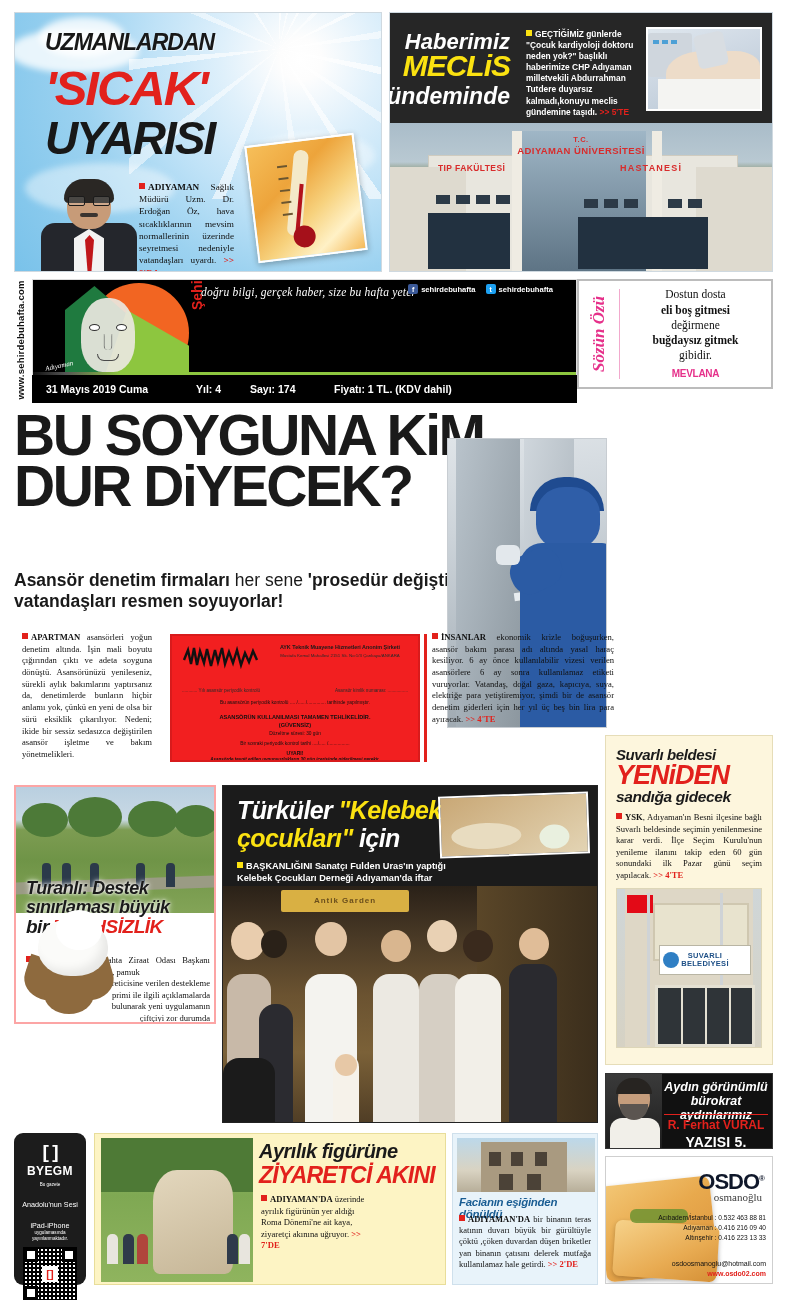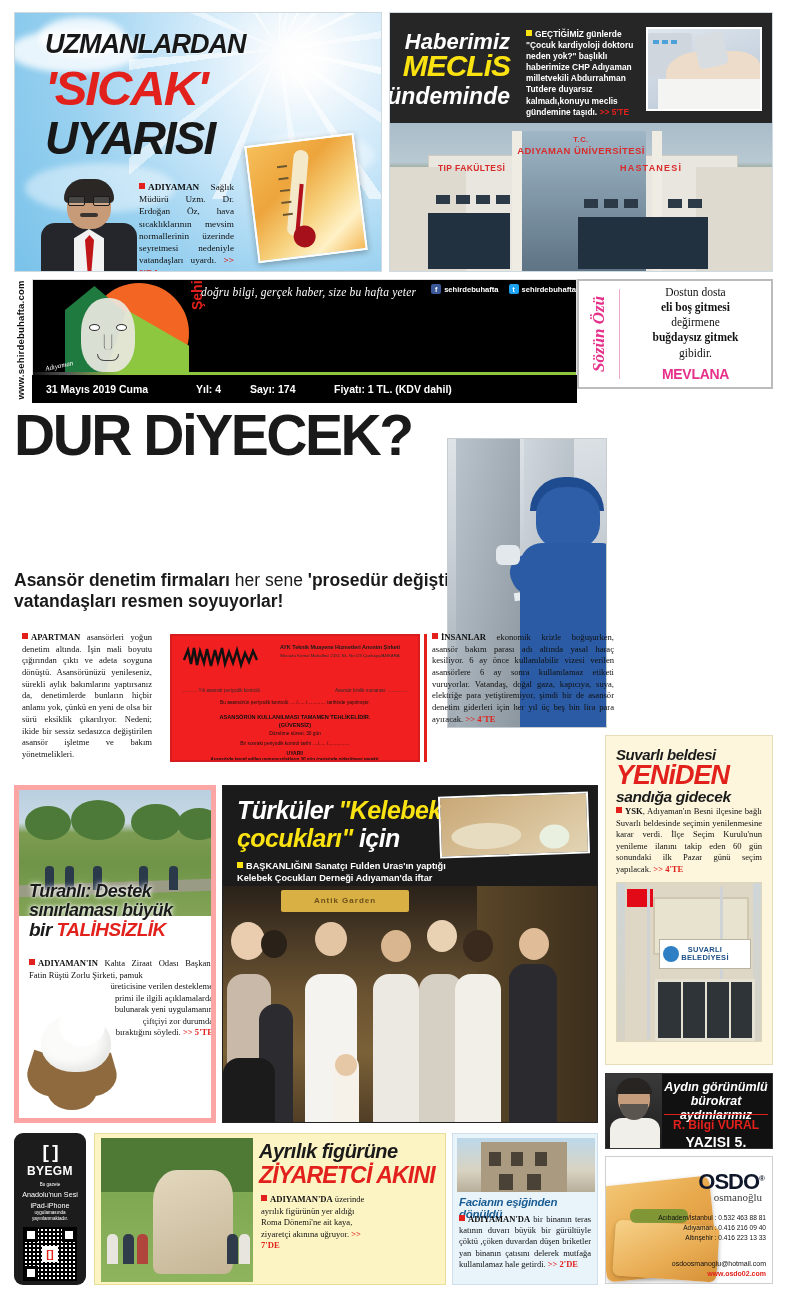--- a/index.html
+++ b/index.html
@@ -36,21 +36,21 @@
                   rgba(255,255,255,.6) 230deg 234deg, transparent 234deg 262deg,
                   rgba(255,255,255,.7) 262deg 266deg, transparent 266deg 292deg,
                   rgba(255,255,255,.6) 292deg 296deg, transparent 296deg 325deg,
                   rgba(255,255,255,.7) 325deg 329deg, transparent 329deg 360deg);
       opacity:.85; }
   .heat .cloud { position:absolute; background:rgba(255,255,255,.8); border-radius:50%; filter:blur(3px); }
   .heat .c1 { left:-6px; top:16px; width:130px; height:44px; }
   .heat .c2 { left:24px; top:4px; width:86px; height:40px; }
   .heat .c3 { left:10px; top:150px; width:150px; height:50px; opacity:.55; }
   .heat .c4 { right:6px; top:120px; width:120px; height:46px; opacity:.5; }
-  .heat-h1 { position:absolute; left:30px; top:16px; font-size:27px; font-weight:bold; font-style:italic;
+  .heat-h1 { position:absolute; left:30px; top:16px; font-size:23px; font-weight:bold; font-style:italic;
              letter-spacing:-1px; color:#181818; font-family:"Liberation Sans", sans-serif;
              text-shadow: 1px 1px 0 rgba(255,255,255,.5); }
   .heat-h2 { position:absolute; left:30px; top:52px; font-size:49px; font-weight:bold; font-style:italic;
              letter-spacing:-2px; color:#e2211c; line-height:.95; }
   .heat-h3 { position:absolute; left:30px; top:104px; font-size:46px; font-weight:bold; font-style:italic;
              letter-spacing:-2px; color:#181818; line-height:.95; }
   .heat-body { position:absolute; left:124px; top:168px; width:95px; font-size:9.2px; line-height:1.33;
                font-family:"Liberation Serif", serif; color:#111; text-align:justify; }
   .heat-body .lead { font-weight:bold; }
   .sq { display:inline-block; width:6px; height:6px; background:#e2211c; margin-right:3px; vertical-align:1px;}
@@ -120,40 +120,40 @@
   .mast-logoart .face { position:absolute; left:42px; top:18px; width:54px; height:74px; }
   .mast-logoart .face .f { position:absolute; inset:0; border-radius:46% 46% 40% 40%; background:#eae7df; opacity:.92; }
   .mast-logoart .face .eye { position:absolute; top:26px; width:11px; height:7px; border:1.4px solid #2f2f2f; border-radius:50%; background:#fff; }
   .mast-logoart .face .e1 { left:8px; } .mast-logoart .face .e2 { right:8px; }
   .mast-logoart .face .nose { position:absolute; left:50%; top:36px; transform:translateX(-50%); width:9px; height:16px; border-left:1.4px solid #5a5a5a; border-right:1.4px solid #5a5a5a; border-radius:0 0 6px 6px; }
   .mast-logoart .face .mouth { position:absolute; left:50%; top:56px; transform:translateX(-50%); width:22px; height:7px; border:1.3px solid #4a4a4a; border-radius:0 0 12px 12px; border-top:none; }
   .mast-logoart .adiy { position:absolute; left:6px; bottom:4px; font-size:7px; color:#fff; font-style:italic; font-family:"Liberation Serif", serif; transform:rotate(-12deg); }
   .slogan-top { position:absolute; left:168px; top:6px; font-size:11.5px; font-style:italic; color:#fff; font-family:"Liberation Serif", serif; letter-spacing:.2px; }
   .sehirde { position:absolute; left:156px; top:30px; font-size:14px; font-weight:bold; color:#e2211c; transform:rotate(-90deg); transform-origin:left top; white-space:nowrap; }
   .buhafta { position:absolute; left:176px; top:14px; font-size:64px; font-weight:bold; color:#e2211c; letter-spacing:-1px; line-height:1; font-family:"Liberation Sans", sans-serif; }
-  .mast-social { position:absolute; right:0; top:4px; display:flex; gap:10px; align-items:center;justify-content:center; }
+  .mast-social { position:absolute; right:23px; top:4px; display:flex; gap:10px; align-items:center;justify-content:center; }
   .soc { display:flex; align-items:center; gap:3px; font-size:7.6px; font-weight:bold; color:#fff; }
   .soc .ic { width:10px; height:10px; border-radius:2px; color:#fff; font-size:7px; font-weight:bold; display:flex; align-items:center; justify-content:center; }
   .soc .fb { background:#3b5998; } .soc .tw { background:#1da1f2; }
   .mast-greenbar { position:absolute; left:0; bottom:0; width:100%; height:30px; background:#8dc63f;
                    background:linear-gradient(90deg,#111 0%, #555 6%, #8dc63f 16%, #8dc63f 100%); }
   .bilgi { position:absolute; right:10px; bottom:6px; font-size:13.5px; color:#111; }
   .mast-info { position:absolute; left:18px; top:96px; width:545px; height:28px; background:#000; display:flex; align-items:center; color:#fff; font-size:10.5px; font-weight:bold; }
   .mast-info span { display:inline-block; }
   .mi-date { margin-left:14px; width:150px; }
   .mi-yil { width:54px; } .mi-sayi { width:84px; }
   .quotebox { position:absolute; right:0; top:0; width:196px; height:110px; border:2px solid #bcbcbc; background:#fff; display:flex; }
   .q-side { width:40px; position:relative; }
   .q-side span { position:absolute; left:50%; top:50%; transform:translate(-50%,-50%) rotate(-90deg); white-space:nowrap;
                  font-size:17px; color:#e6308a; font-family:"Liberation Serif", serif; font-style:italic; font-weight:bold; }
   .q-div { width:1px; background:#f2a9cd; margin:8px 0; }
   .q-body { flex:1; display:flex; flex-direction:column; align-items:center; justify-content:center; text-align:center;
             font-family:"Liberation Serif", serif; font-size:11.5px; color:#111; line-height:1.32; }
   .q-body b { font-weight:bold; }
-  .q-author { margin-top:4px; font-size:14px; font-weight:bold; color:#e6308a; font-family:"Liberation Sans", sans-serif; letter-spacing:-.3px;}
+  .q-author { margin-top:4px; font-size:10px; font-weight:bold; color:#e6308a; font-family:"Liberation Sans", sans-serif; letter-spacing:-.3px;}
 
   
   .main-story { position:absolute; left:14px; top:410px; width:759px; height:365px; }
   .ms-head { position:absolute; left:0; top:0; width:560px; }
   .ms-h-line { font-size:57px; font-weight:bold; line-height:.90; letter-spacing:-2.5px; color:#1a1a1a; }
   .ms-sub { position:absolute; left:0; top:160px; width:560px; font-size:17.5px; line-height:1.2; color:#1a1a1a; }
   .ms-sub b { font-weight:bold; }
   .ms-sub span.lite { font-weight:normal; }
   .ms-photo { position:absolute; right:166px; top:28px; width:160px; height:290px; overflow:hidden; border:1px solid #c8cdd2;
               background:linear-gradient(170deg,#dfe4e8 0%, #cdd4da 30%, #b6bfc6 62%, #9aa4ac 100%); }
@@ -179,21 +179,21 @@
   .rl-ctr.ital { font-style:italic; font-size:4.5px; font-weight:bold; }
   .col-right { position:absolute; left:418px; top:0; width:182px; font-family:"Liberation Serif", serif; font-size:8.6px; line-height:1.36; color:#111; text-align:justify; }
   .col-right b { font-weight:bold; }
   .col-right .redbar { position:absolute; left:-8px; top:2px; width:3px; height:128px; background:#e2211c; }
 
   
   .suvarli { position:absolute; left:605px; top:735px; width:168px; height:330px; background:#fdf6dd; border:1px solid #e6ddb8; padding:10px; }
   .sv-h1 { font-size:15px; font-weight:bold; font-style:italic; color:#1a1a1a; letter-spacing:-.4px; }
   .sv-h2 { font-size:27px; font-weight:bold; font-style:italic; color:#e2211c; line-height:1; letter-spacing:-1px; margin-top:-1px; }
   .sv-h3 { font-size:15.5px; font-weight:bold; font-style:italic; color:#1a1a1a; letter-spacing:-.4px; margin-top:-1px;}
-  .sv-body { font-family:"Liberation Serif", serif; font-size:8.6px; line-height:1.34; color:#111; text-align:justify; }
+  .sv-body { margin-top:6px; font-family:"Liberation Serif", serif; font-size:8.6px; line-height:1.34; color:#111; text-align:justify; }
   .sv-body b { font-weight:bold; }
   .sv-photo { margin-top:7px; width:100%; height:160px; background:linear-gradient(180deg,#cfd6d8 0%, #d6d2c4 100%); position:relative; overflow:hidden; border:1px solid #ddd6b8; }
   .sv-photo .wall { position:absolute; left:8px; top:0; right:8px; bottom:0; background:#ded7c6; }
   .sv-photo .recess { position:absolute; left:36px; top:14px; width:96px; height:58px; background:#e8e3ce; box-shadow: inset 0 0 0 2px #cfc7b0; }
   .sv-photo .sign { position:absolute; left:42px; top:56px; width:92px; height:30px; background:#fff; border:1px solid #b9b5a4; display:flex; align-items:center; justify-content:center; }
   .sv-photo .sign span { font-size:7.5px; font-weight:bold; color:#1d4f86; line-height:1.1; text-align:center; letter-spacing:.3px; }
   .sv-photo .sign .lg { position:absolute; left:3px; top:6px; width:16px; height:16px; border-radius:50%; background:#2f7fc4; }
   .sv-photo .flag { position:absolute; left:10px; top:6px; width:26px; height:18px; background:#e30a17; }
   .sv-photo .pole { position:absolute; top:4px; width:3px; height:152px; background:#cfd3d6; }
   .sv-photo .p1 { left:30px; } .sv-photo .p2 { right:38px; }
@@ -218,21 +218,21 @@
                background:linear-gradient(150deg,#f6d28a 0%, #e8ab52 60%, #d48f35 100%); border-radius:7px; transform:rotate(4deg); box-shadow:0 2px 5px rgba(0,0,0,.22); }
   .osdo .pist { position:absolute; left:24px; top:52px; width:58px; height:14px; background:#6f9331; border-radius:6px; opacity:.85; }
   .osdo-brand { position:absolute; right:8px; top:12px; font-size:22px; font-weight:bold; color:#0f172a; letter-spacing:-1px; }
   .osdo-brand sup { font-size:8px; vertical-align:super; }
   .osdo-sub { position:absolute; right:10px; top:34px; font-size:11px; color:#3b3b3b; font-family:"Liberation Serif", serif; }
   .osdo-lines { position:absolute; right:6px; top:56px; width:132px; font-size:6.6px; color:#111; line-height:1.5; text-align:right; }
   .osdo-mail { position:absolute; right:6px; bottom:16px; font-size:7px; color:#111; text-align:right; width:140px;}
   .osdo-web { position:absolute; right:6px; bottom:6px; font-size:7px; color:#e2211c; font-weight:bold; text-align:right; width:140px;}
 
   
-  .turanli { position:absolute; left:14px; top:785px; width:202px; height:338px; border:5px solid #fca5a5; background:#fff; overflow:hidden; }
+  .turanli { position:absolute; left:14px; top:785px; width:202px; height:239px; border:2px solid #fca5a5; background:#fff; overflow:hidden; }
   .turanli .field { position:absolute; left:0; top:0; width:100%; height:126px;
       background:linear-gradient(180deg,#b9cfe0 0%, #c9d9e4 26%, #7d9c52 34%, #6f9447 58%, #83a457 100%); }
   .turanli .field .tree { position:absolute; background:#4d7a38; border-radius:50%; }
   .turanli .field .road { position:absolute; left:0; bottom:22px; width:100%; height:12px; background:#9a9b84; transform:skewY(-2deg); }
   .turanli .ppl { position:absolute; bottom:26px; width:9px; height:24px; background:#2b3a4a; border-radius:4px 4px 0 0; }
   .tr-h { position:absolute; left:10px; top:92px; right:8px; }
   .tr-h1 { font-size:18px; font-weight:bold; font-style:italic; color:#1a1a1a; line-height:1.06; letter-spacing:-.5px;
            text-shadow:0 0 3px #fff, 0 0 6px #fff; }
   .tr-h2 { font-size:19px; font-weight:bold; font-style:italic; color:#1a1a1a; line-height:1.06; letter-spacing:-.5px; }
   .tr-h2 em { color:#e2211c; font-style:italic; }
@@ -267,21 +267,21 @@
   .tk-photo .banner span { display:block; text-align:center; line-height:22px; font-size:8px; font-weight:bold; color:#6b4f1c; letter-spacing:1px; }
   .tk-photo .curtain { position:absolute; right:0; top:0; width:120px; height:238px; background:linear-gradient(90deg,#5a4628,#3b2e1c); }
   .tk-photo .person { position:absolute; bottom:0; border-radius:16px 16px 0 0; }
   .tk-photo .hd { position:absolute; border-radius:50%; }
 
   
   .byegm { position:absolute; left:14px; top:1133px; width:72px; height:152px; background:#1c1c1c; border-radius:9px; color:#fff; padding:8px 4px; text-align:center; }
   .byegm .brk { font-size:19px; font-weight:bold; letter-spacing:-1px; }
   .byegm .nm { font-size:12px; font-weight:bold; letter-spacing:.4px; margin-top:1px; }
   .byegm .t1 { font-size:4.6px; margin-top:4px; line-height:1.35; }
-  .byegm .t2 { font-size:7.2px; line-height:1.25; margin-top:2px; }
+  .byegm .t2 { font-size:7.2px; line-height:1.25; margin-top:12px; }
   .byegm .t3 { font-size:4.6px; line-height:1.3; }
   .byegm .qr { margin:5px auto 0; width:54px; height:54px; background:#fff; position:relative;
       background-image:
         repeating-linear-gradient(90deg,#000 0 2px, #fff 2px 4px),
         repeating-linear-gradient(0deg,#000 0 2px, #fff 2px 4px);
       background-blend-mode: multiply; }
   .byegm .qr::after { content:""; position:absolute; left:19px; top:19px; width:16px; height:16px; background:#fff; }
   .byegm .qr .ctr { position:absolute; left:21px; top:21px; width:12px; height:12px; color:#e2211c; font-size:11px; font-weight:bold; line-height:12px; z-index:2; }
   .byegm .qr i { position:absolute; width:14px; height:14px; border:3px solid #000; background:#fff; }
   .byegm .qr .q1{left:1px;top:1px;} .byegm .qr .q2{right:1px;top:1px;} .byegm .qr .q3{left:1px;bottom:1px;}
@@ -447,20 +447,21 @@
         <span>değirmene</span>
         <b>buğdaysız gitmek</b>
         <span>gibidir.</span>
         <div class="q-author">MEVLANA</div>
       </div>
     </div>
   </div>
 
   <div class="main-story">
     <div class="ms-head">
+      <div class="ms-h-line">BU SOYGUNA KiM</div>
       <div class="ms-h-line">DUR DiYECEK?</div>
     </div>
     <div class="ms-sub">
       <b>Asansör denetim firmaları</b><span class="lite"> her sene </span><b>'prosedür</b>
       <b>değişti'</b><span class="lite"> diyerek </span><b>vatandaşları resmen soyuyorlar!</b>
     </div>
 
     <div class="ms-photo">
       <div class="door"></div>
         <div class="door2"></div>
@@ -536,21 +537,21 @@
       <div class="sh"></div>
         <div class="fh"></div>
         <div class="hr"></div>
         <div class="bd"></div>
     </div>
     <div class="col-h1">
       <span>Aydın görünümlü</span><br>
       <span>bürokrat aydınlarımız</span>
     </div>
     <div class="col-rule"></div>
-    <div class="col-name">R. Bilgi VURAL</div>
+    <div class="col-name">R. Ferhat VURAL</div>
     <div class="col-page">YAZISI 5. SAYFADA</div>
   </div>
 
   <div class="osdo">
     <div class="bak"></div>
     <div class="bak2"></div>
     <div class="pist"></div>
     <div class="osdo-brand"><span>OSDO</span><sup>®</sup></div>
     <div class="osdo-sub">osmanoğlu</div>
     <div class="osdo-lines">

